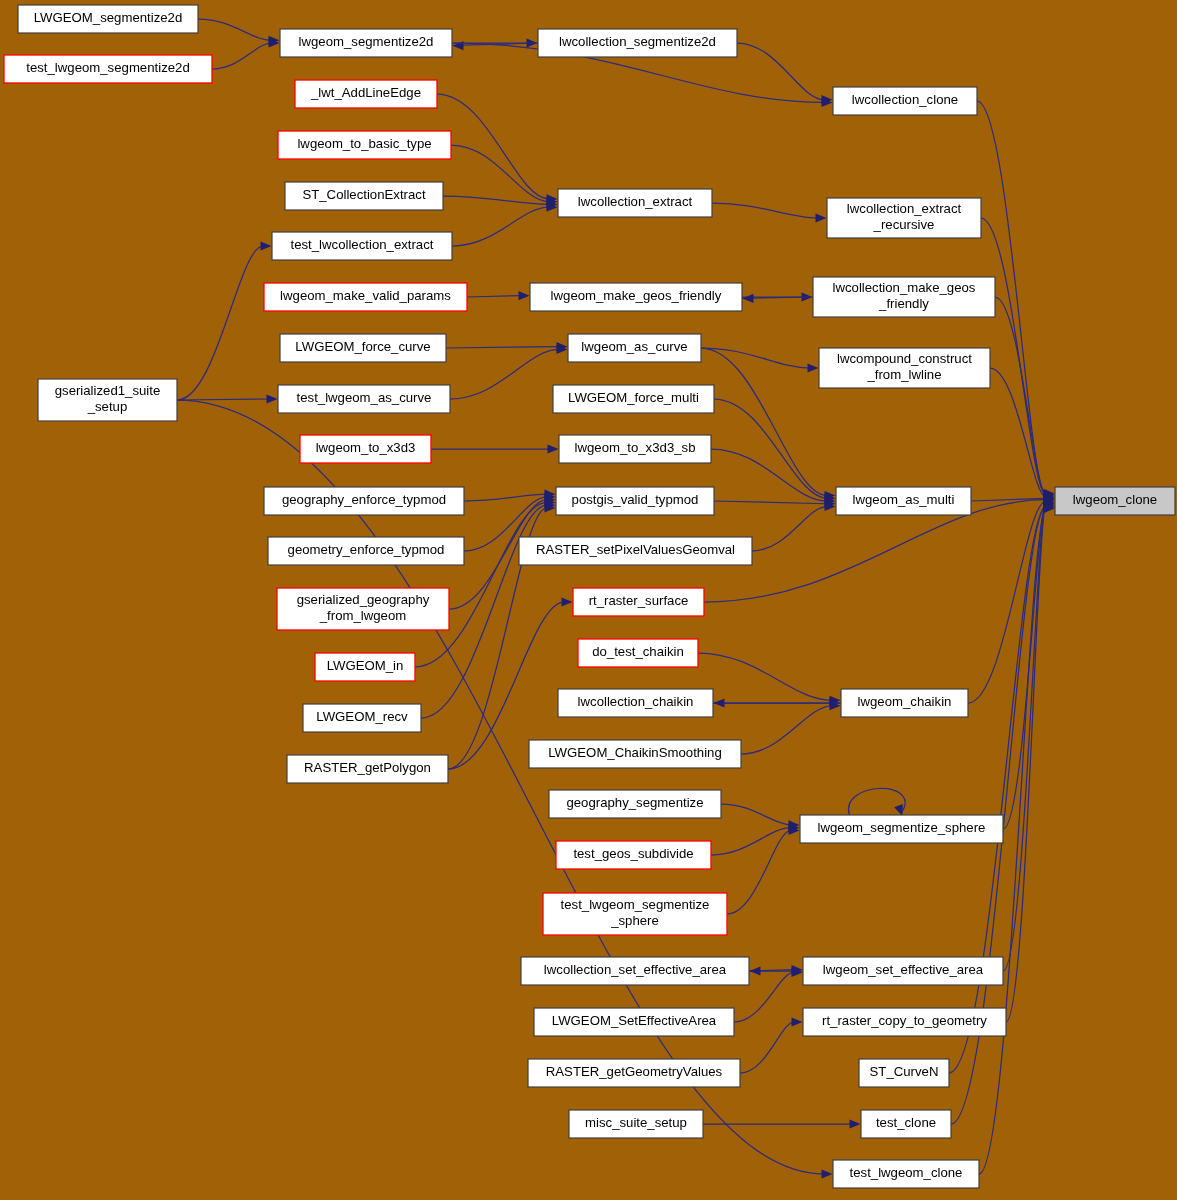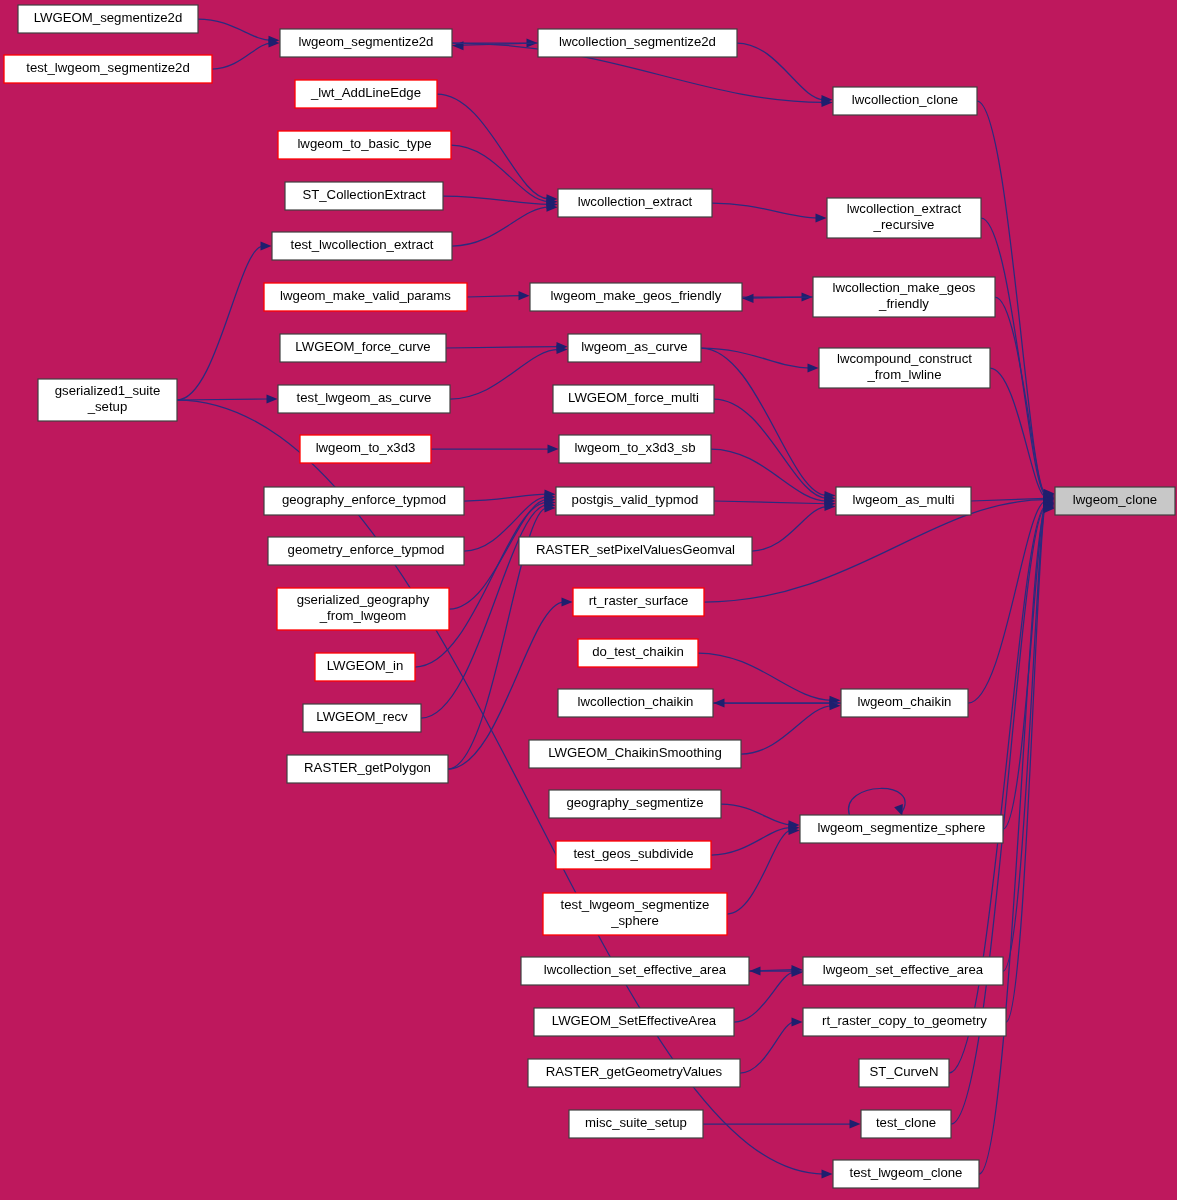--- a/index.html
+++ b/index.html
@@ -4,21 +4,21 @@
 <style>
   html, body {
     margin: 0;
     padding: 0;
     background: #ffffff;
   }
   #canvas-wrap {
     position: relative;
     width: 1177px;
     height: 1200px;
-    background: #be185d;
+    background: #a16207;
     overflow: hidden;
   }
   svg#graph {
     display: block;
     width: 1177px;
     height: 1200px;
     font-family: "Liberation Sans", sans-serif;
   }
   .node-rect {
     fill: #ffffff;

